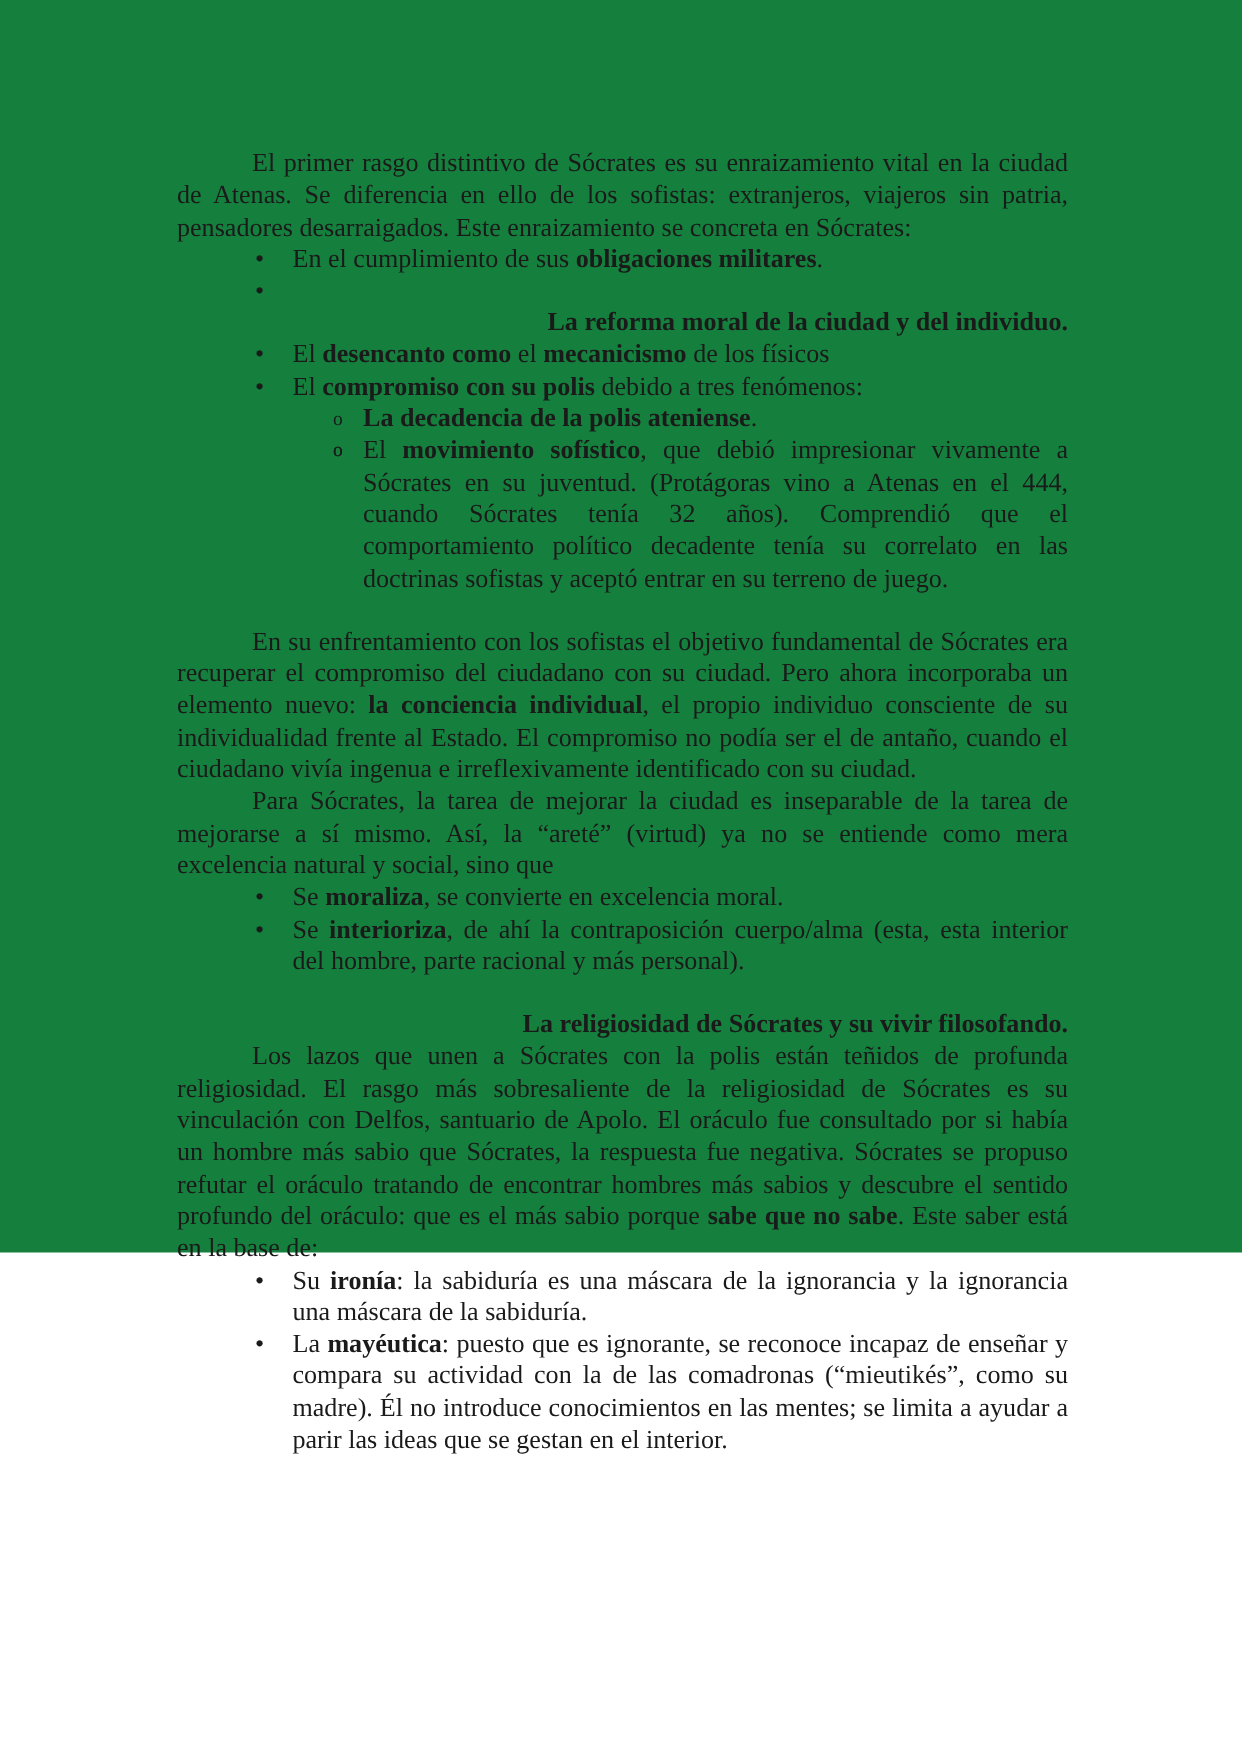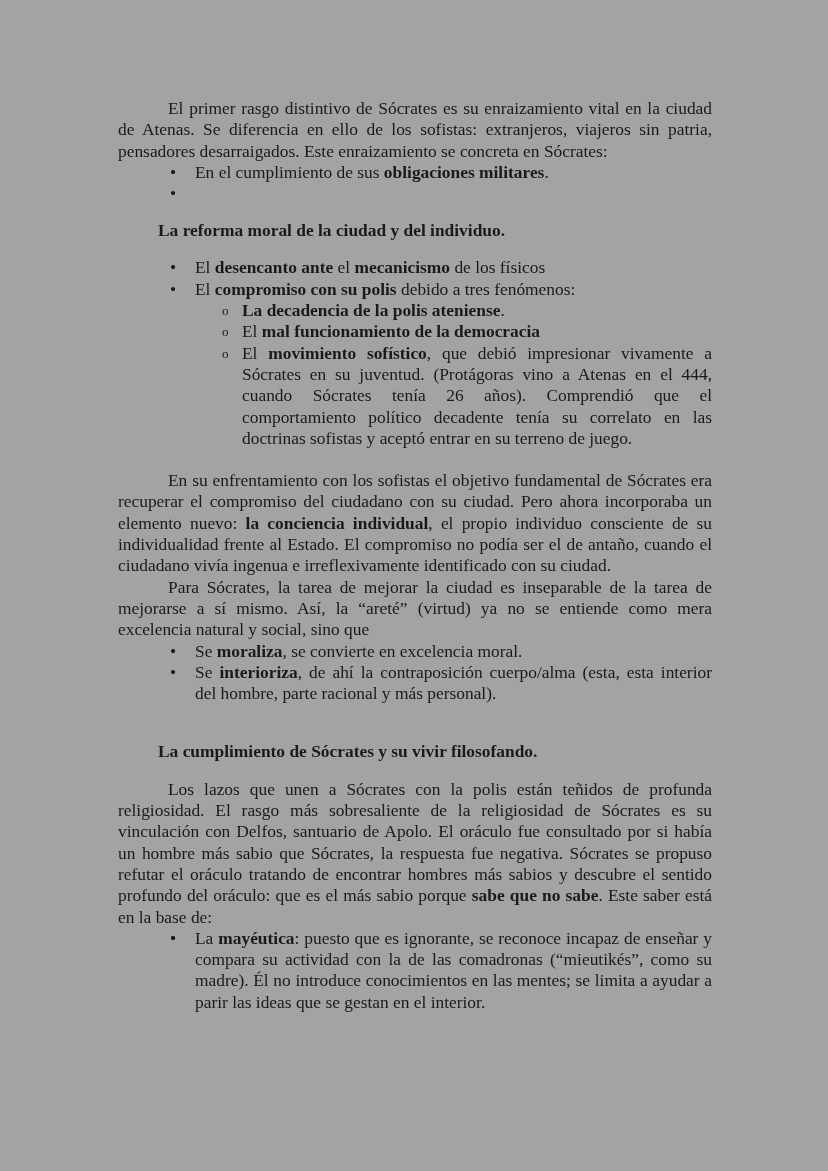--- a/index.html
+++ b/index.html
@@ -10,44 +10,44 @@
   body {
     width: 828px;
     height: 1171px;
     font-family: "Liberation Serif", "DejaVu Serif", serif;
     color: #1a1a1a;
     -webkit-font-smoothing: antialiased;
   }
   .page {
     position: relative;
     width: 828px;
-    height: 1171px;
-    background: #a3a3a3;
+    height: 835px;
+    background: #15803d;
     box-sizing: border-box;
     padding: 98px 116px 0 118px;
   }
   .doc {
     font-size: 17.4px;
     line-height: 21.3px;
     text-align: justify;
     text-justify: inter-word;
   }
   p.para {
     margin: 0;
     text-indent: 50px;
     text-align: justify;
   }
   h3.heading {
-    margin: 16px;
+    margin: 0;
     padding: 0;
     font-size: 17.4px;
     line-height: 21.3px;
     font-weight: bold;
     text-indent: 24px;
-    text-align: left;
+    text-align: right;
   }
   .spacer-lg { height: 21px; }
   ul.bullets, ul.subbullets {
     list-style: none;
     margin: 0;
     padding: 0;
   }
   ul.bullets > li {
     position: relative;
     padding-left: 77px;
@@ -99,40 +99,39 @@
     </ul>
 
     <div class="spacer-lg"></div>
 
     <h3 class="heading">La reforma moral de la ciudad y del individuo.</h3>
 
 
     <ul class="bullets">
       <li>
         <span class="marker">•</span>
-        <span><span>El </span><span class="b">desencanto ante</span><span> el </span><span class="b">mecanicismo</span><span> de los físicos</span></span>
+        <span><span>El </span><span class="b">desencanto como</span><span> el </span><span class="b">mecanicismo</span><span> de los físicos</span></span>
       </li>
       <li>
         <span class="marker">•</span>
         <span><span>El </span><span class="b">compromiso con su polis</span><span> debido a tres fenómenos:</span></span>
       </li>
     </ul>
 
     <ul class="subbullets">
       <li>
         <span class="marker">o</span>
         <span><span></span><span class="b">La decadencia de la polis ateniense</span><span>.</span></span>
       </li>
       <li>
         <span class="marker">o</span>
-        <span><span>El </span><span class="b">mal funcionamiento de la democracia</span><span></span></span>
       </li>
       <li>
         <span class="marker">o</span>
-        <span><span>El </span><span class="b">movimiento sofístico</span><span>, que debió impresionar vivamente a Sócrates en su juventud. (Protágoras vino a Atenas en el 444, cuando Sócrates tenía 26 años). Comprendió que el comportamiento político decadente tenía su correlato en las doctrinas sofistas y aceptó entrar en su terreno de juego.</span></span>
+        <span><span>El </span><span class="b">movimiento sofístico</span><span>, que debió impresionar vivamente a Sócrates en su juventud. (Protágoras vino a Atenas en el 444, cuando Sócrates tenía 32 años). Comprendió que el comportamiento político decadente tenía su correlato en las doctrinas sofistas y aceptó entrar en su terreno de juego.</span></span>
       </li>
     </ul>
 
     <div class="spacer-lg"></div>
 
     <p class="para"><span>En su enfrentamiento con los sofistas el objetivo fundamental de Sócrates era recuperar el compromiso del ciudadano con su ciudad. Pero ahora incorporaba un elemento nuevo: </span><span class="b">la conciencia individual</span><span>, el propio individuo consciente de su individualidad frente al Estado. El compromiso no podía ser el de antaño, cuando el ciudadano vivía ingenua e irreflexivamente identificado con su ciudad.</span></p>
 
     <p class="para"><span>Para Sócrates, la tarea de mejorar la ciudad es inseparable de la tarea de mejorarse a sí mismo. Así, la “areté” (virtud) ya no se entiende como mera excelencia natural y social, sino que</span></p>
 
     <ul class="bullets">
@@ -141,27 +140,28 @@
         <span><span>Se </span><span class="b">moraliza</span><span>, se convierte en excelencia moral.</span></span>
       </li>
       <li>
         <span class="marker">•</span>
         <span><span>Se </span><span class="b">interioriza</span><span>, de ahí la contraposición cuerpo/alma (esta, esta interior del hombre, parte racional y más personal).</span></span>
       </li>
     </ul>
 
     <div class="spacer-lg"></div>
 
-    <h3 class="heading">La cumplimiento de Sócrates y su vivir filosofando.</h3>
+    <h3 class="heading">La religiosidad de Sócrates y su vivir filosofando.</h3>
 
     <p class="para"><span>Los lazos que unen a Sócrates con la polis están teñidos de profunda religiosidad. El rasgo más sobresaliente de la religiosidad de Sócrates es su vinculación con Delfos, santuario de Apolo.  El oráculo fue consultado por si había un hombre más sabio que Sócrates, la respuesta fue negativa. Sócrates se propuso refutar el oráculo tratando de encontrar hombres más sabios y descubre el sentido profundo del oráculo: que es el más sabio porque </span><span class="b">sabe que no sabe</span><span>. Este saber está en la base de:</span></p>
 
     <ul class="bullets">
       <li>
         <span class="marker">•</span>
+        <span><span>Su </span><span class="b">ironía</span><span>: la sabiduría es una máscara de la ignorancia y la ignorancia una máscara de la sabiduría.</span></span>
       </li>
       <li>
         <span class="marker">•</span>
         <span><span>La </span><span class="b">mayéutica</span><span>: puesto que es ignorante, se reconoce incapaz de enseñar y compara su actividad con la de las comadronas (“mieutikés”, como su madre). Él no introduce conocimientos en las mentes; se limita a ayudar a parir las ideas que se gestan en el interior.</span></span>
       </li>
     </ul>
 
   </div>
 </div>
 

